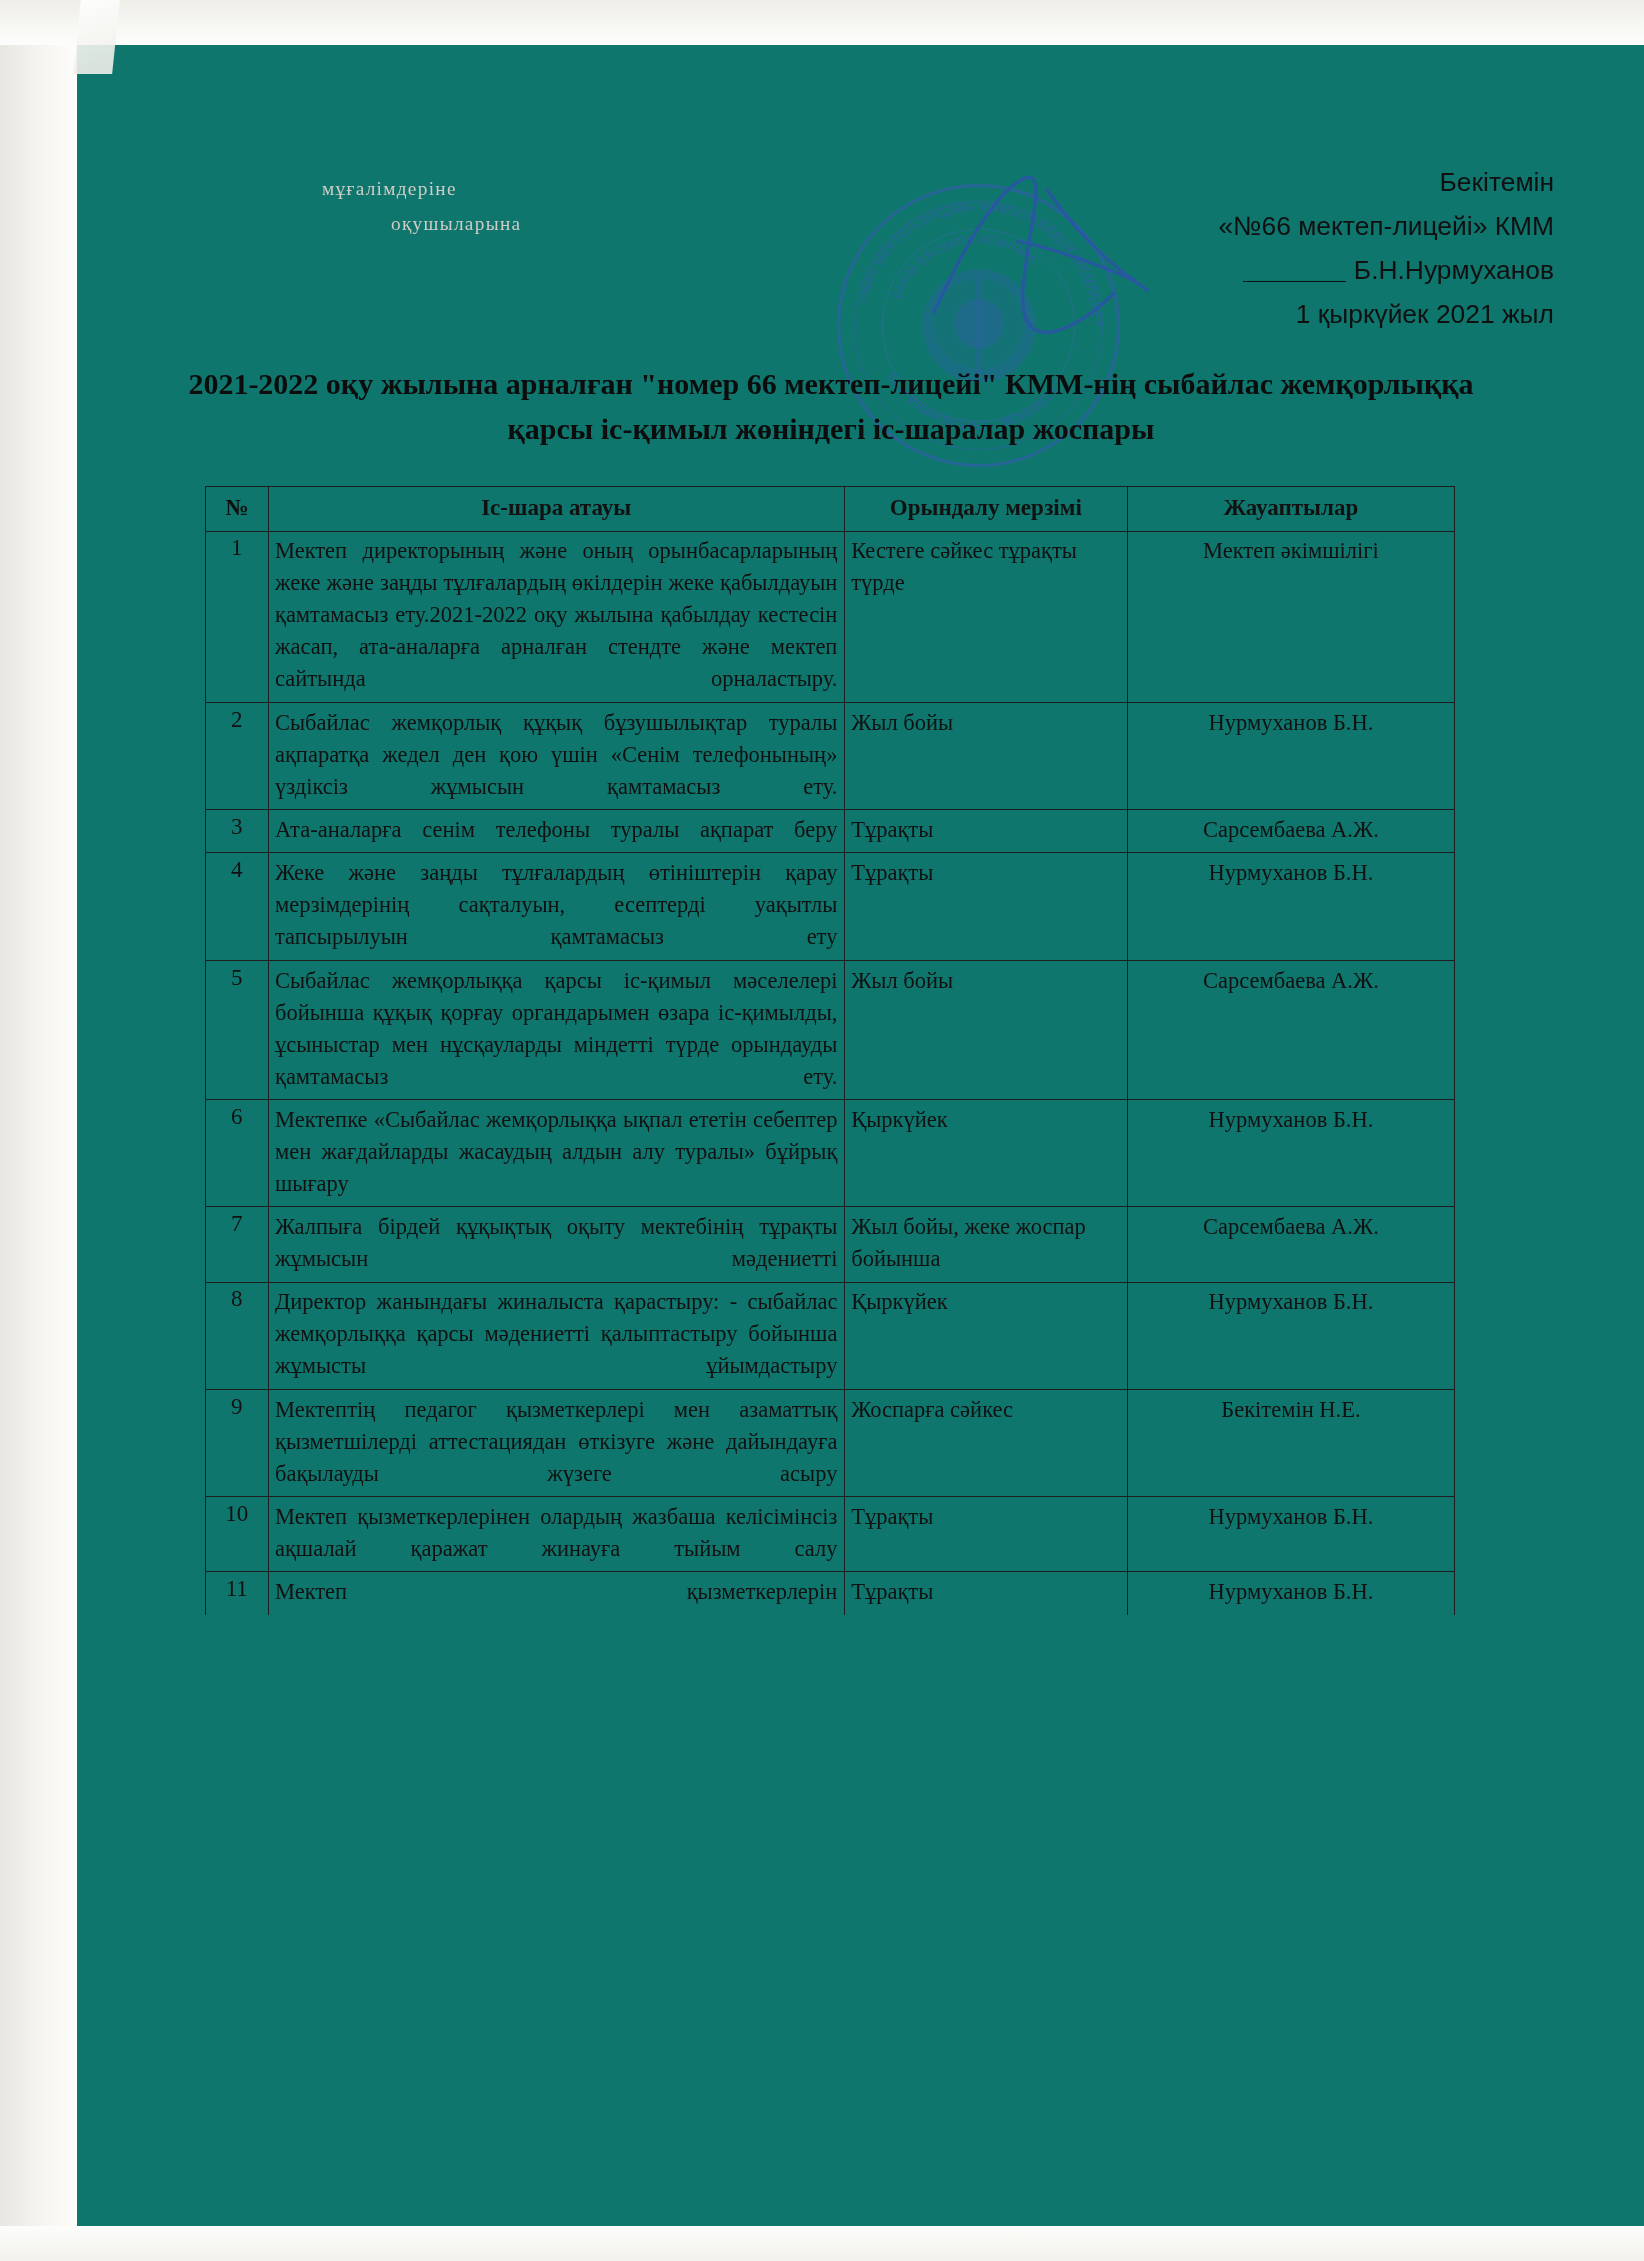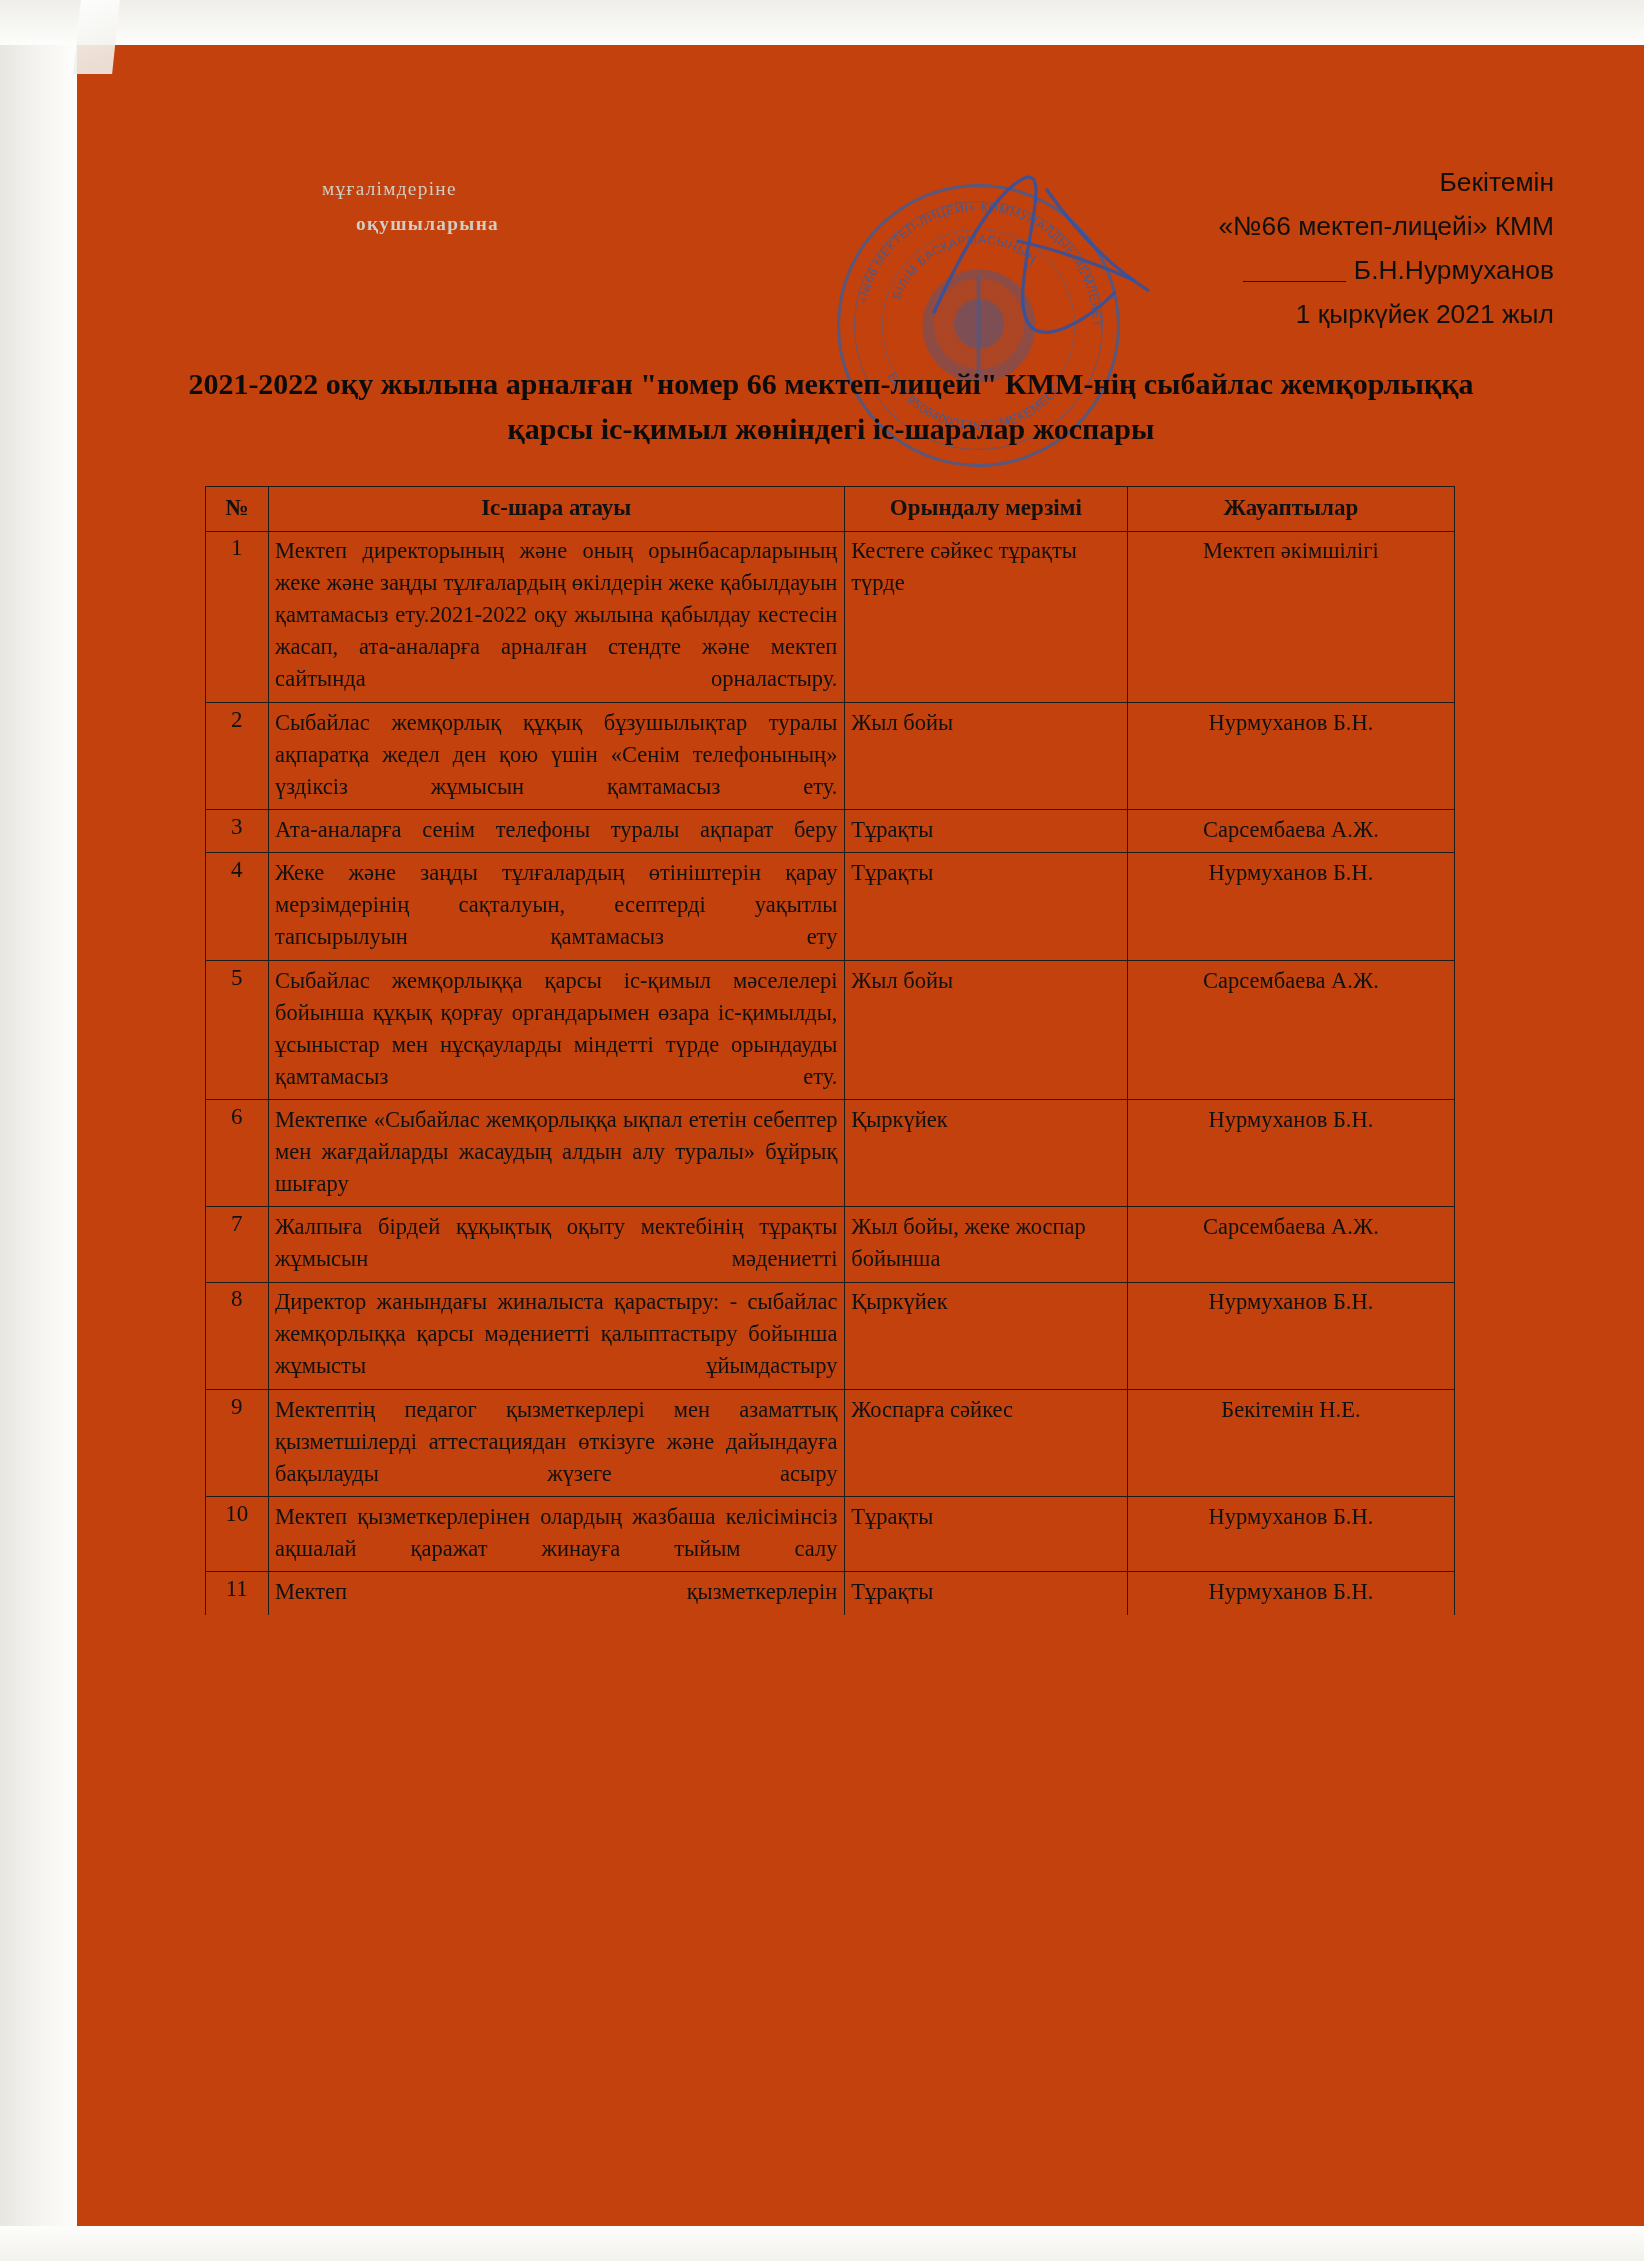--- a/index.html
+++ b/index.html
@@ -13,21 +13,21 @@
     position: relative;
     font-family: "Liberation Serif", serif;
     color: #1a1a1a;
     overflow: hidden;
   }
 
   
   .page {
     position: absolute;
     inset: 0;
-    background: #c2410c;
+    background: #0f766e;
   }
   .scan-edge-left {
     position: absolute;
     left: 0; top: 0; bottom: 0;
     width: 77px;
     background: linear-gradient(90deg,#e7e6e1 0%, #f6f5f1 55%, #fdfdfb 100%);
   }
   .scan-edge-top {
     position: absolute;
     left: 0; right: 0; top: 0;
@@ -56,21 +56,21 @@
     top: 171px;
     width: 528px;
     color: #cfcdc6;
     font-size: 19.3px;
     line-height: 35px;
     letter-spacing: 1.3px;
     font-family: "Liberation Serif", serif;
     user-select: none;
   }
   .bleed div { white-space: nowrap; }
-  .bleed .l2 { margin-left: 34px; font-weight: bold; }
+  .bleed .l2 { margin-left: 69px; }
 
   
   .approval {
     position: absolute;
     right: 90px;
     top: 160px;
     width: 696px;
     text-align: right;
     font-size: 26.4px;
     line-height: 44px;

